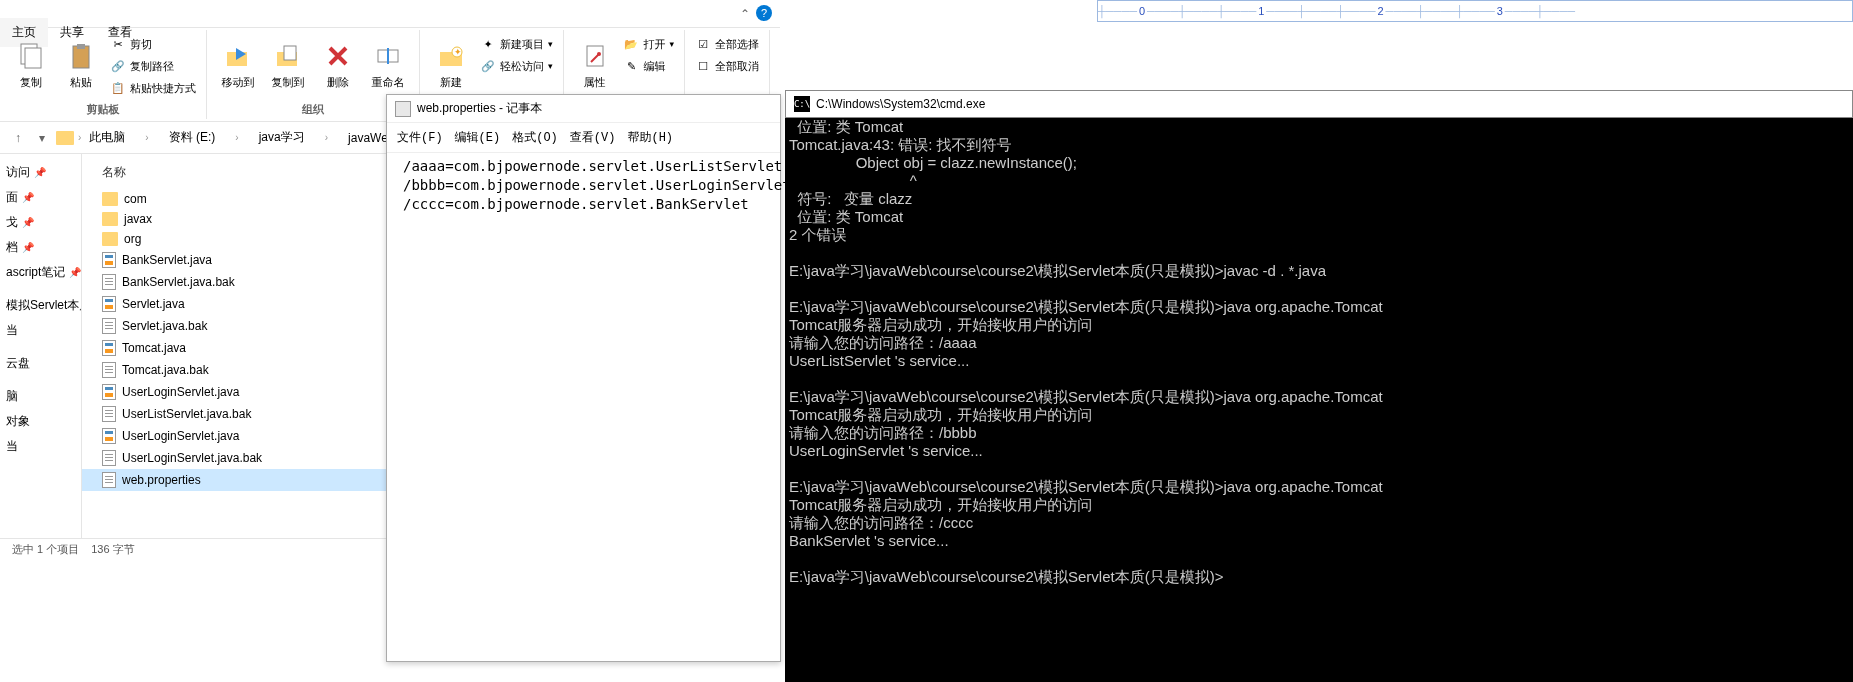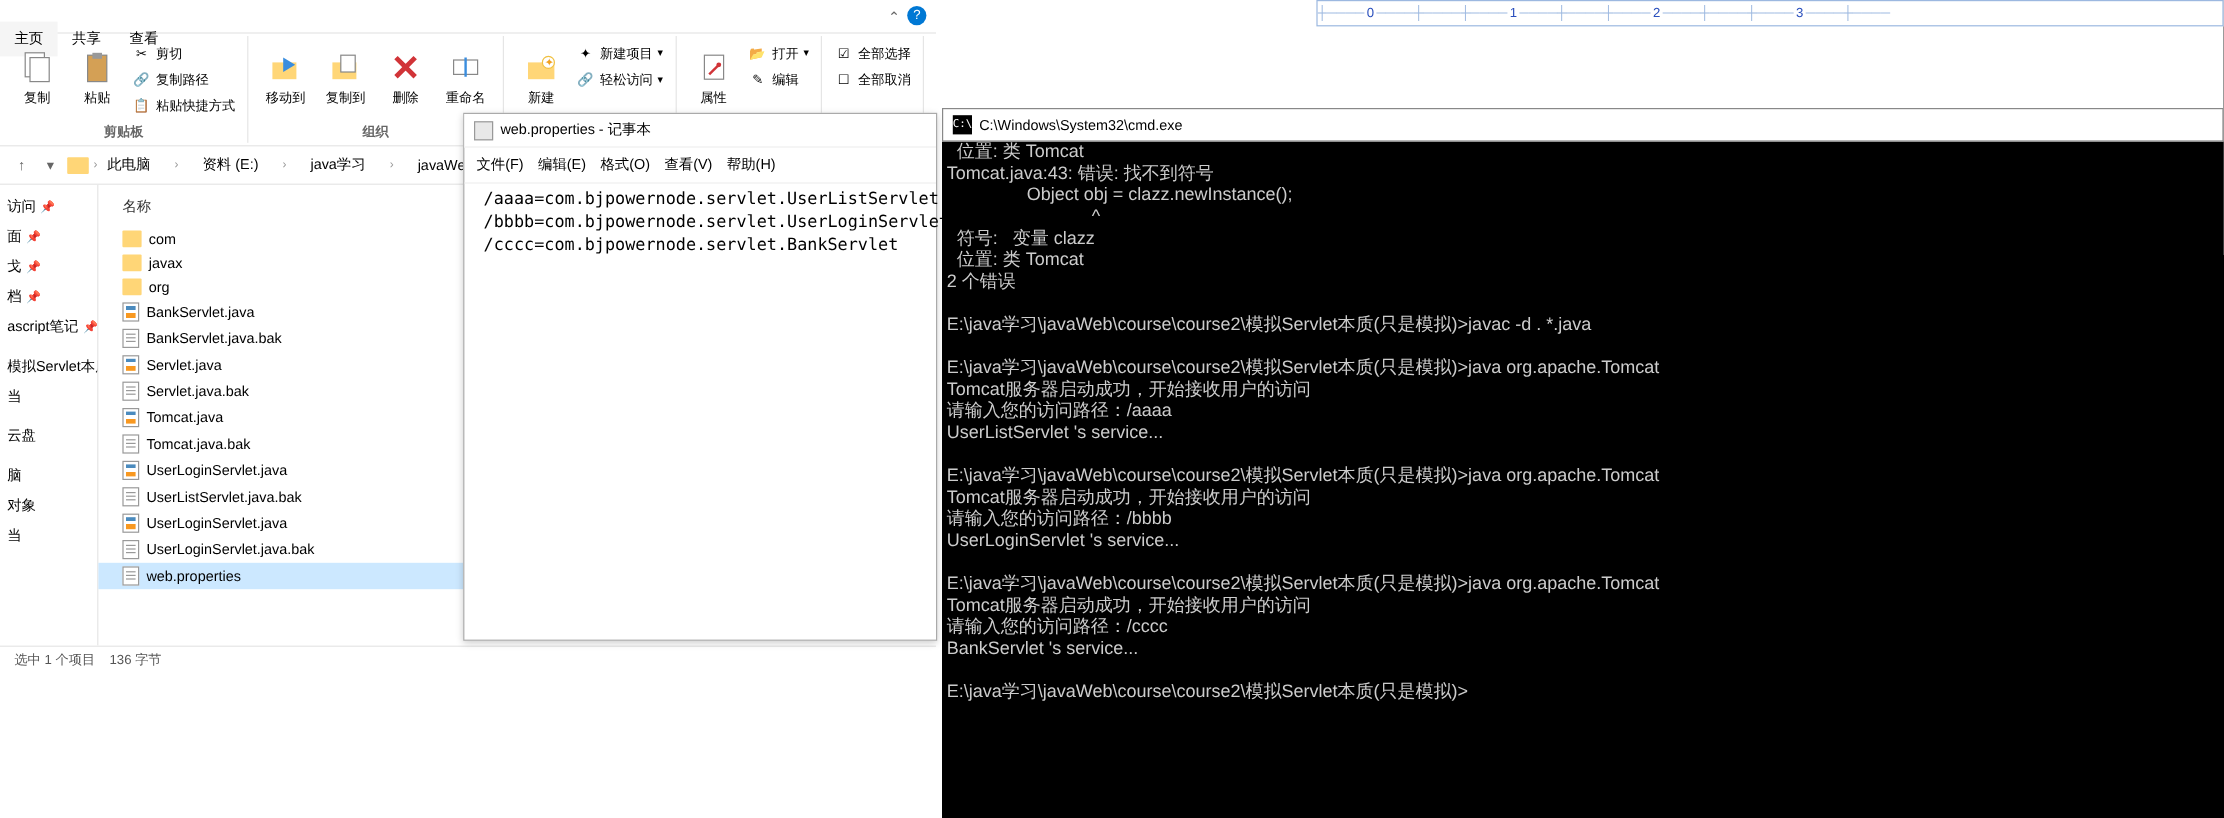--- a/index.html
+++ b/index.html
@@ -41,25 +41,25 @@
 .file-item { display: flex; align-items: center; gap: 6px; padding: 3px 20px; font-size: 12px; cursor: pointer; }
 .file-item.selected { background: #cce8ff; }
 .folder-ico { width: 16px; height: 14px; background: #ffd677; border-radius: 1px; }
 .file-ico { width: 14px; height: 16px; border: 1px solid #999; background: #fff; position: relative; }
 .file-ico.java::after { content: ""; position: absolute; left: 2px; top: 2px; width: 8px; height: 10px; background: linear-gradient(#4b8bbe 30%, transparent 30%, transparent 60%, #f89820 60%); }
 .file-ico.txt::after { content: ""; position: absolute; left: 2px; top: 3px; right: 2px; height: 1px; background: #999; box-shadow: 0 3px #999, 0 6px #999; }
 
 .status-bar { height: 22px; border-top: 1px solid #e5e5e5; display: flex; align-items: center; font-size: 11px; padding: 0 12px; gap: 12px; color: #555; position: absolute; bottom: 0; left: 0; right: 0; background: #fff; }
 
 
-.notepad { position: absolute; left: 386px; top: 94px; width: 395px; height: 440px; background: #fff; border: 1px solid #aaa; box-shadow: 0 2px 6px rgba(0,0,0,0.2); }
+.notepad { position: absolute; left: 386px; top: 94px; width: 395px; height: 568px; background: #fff; border: 1px solid #aaa; box-shadow: 0 2px 6px rgba(0,0,0,0.2); }
 .np-title { height: 28px; background: #fff; display: flex; align-items: center; padding: 0 8px; font-size: 12px; gap: 6px; border-bottom: 1px solid #eee; }
 .np-icon { width: 16px; height: 16px; background: #e8e8e8; border: 1px solid #999; }
 .np-menu { display: flex; gap: 4px; padding: 4px 6px; font-size: 12px; border-bottom: 1px solid #eee; }
-.np-menu-item { padding: 2px 4px; cursor: pointer; }
+.np-menu-item { padding: 2px 4px; cursor: pointer; font-family: Liberation Mono, monospace; }
 .np-content { padding: 4px 16px; font-family: "SimSun", monospace; font-size: 14px; line-height: 1.35; white-space: pre; }
 
 
 .cmd { position: absolute; left: 785px; top: 90px; width: 1068px; height: 592px; background: #000; color: #ccc; font-family: "NSimSun", "SimSun", Consolas, monospace; font-size: 15px; }
 .cmd-title { height: 28px; background: #fff; color: #000; display: flex; align-items: center; padding: 0 8px; font-size: 12px; gap: 6px; border: 1px solid #888; }
 .cmd-icon { width: 16px; height: 16px; background: #000; display: flex; align-items: center; justify-content: center; font-size: 9px; color:#fff; font-family: monospace;}
 .cmd-body { padding: 0 4px; line-height: 1.2; white-space: pre; }
 
 
 .ruler { position: absolute; left: 1097px; top: 0; width: 756px; height: 22px; background: #fff; border: 1px solid #9cb8e0; font-family: monospace; font-size: 11px; color: #3a5fcd; display: flex; align-items: center; overflow: hidden; letter-spacing: 0; }

